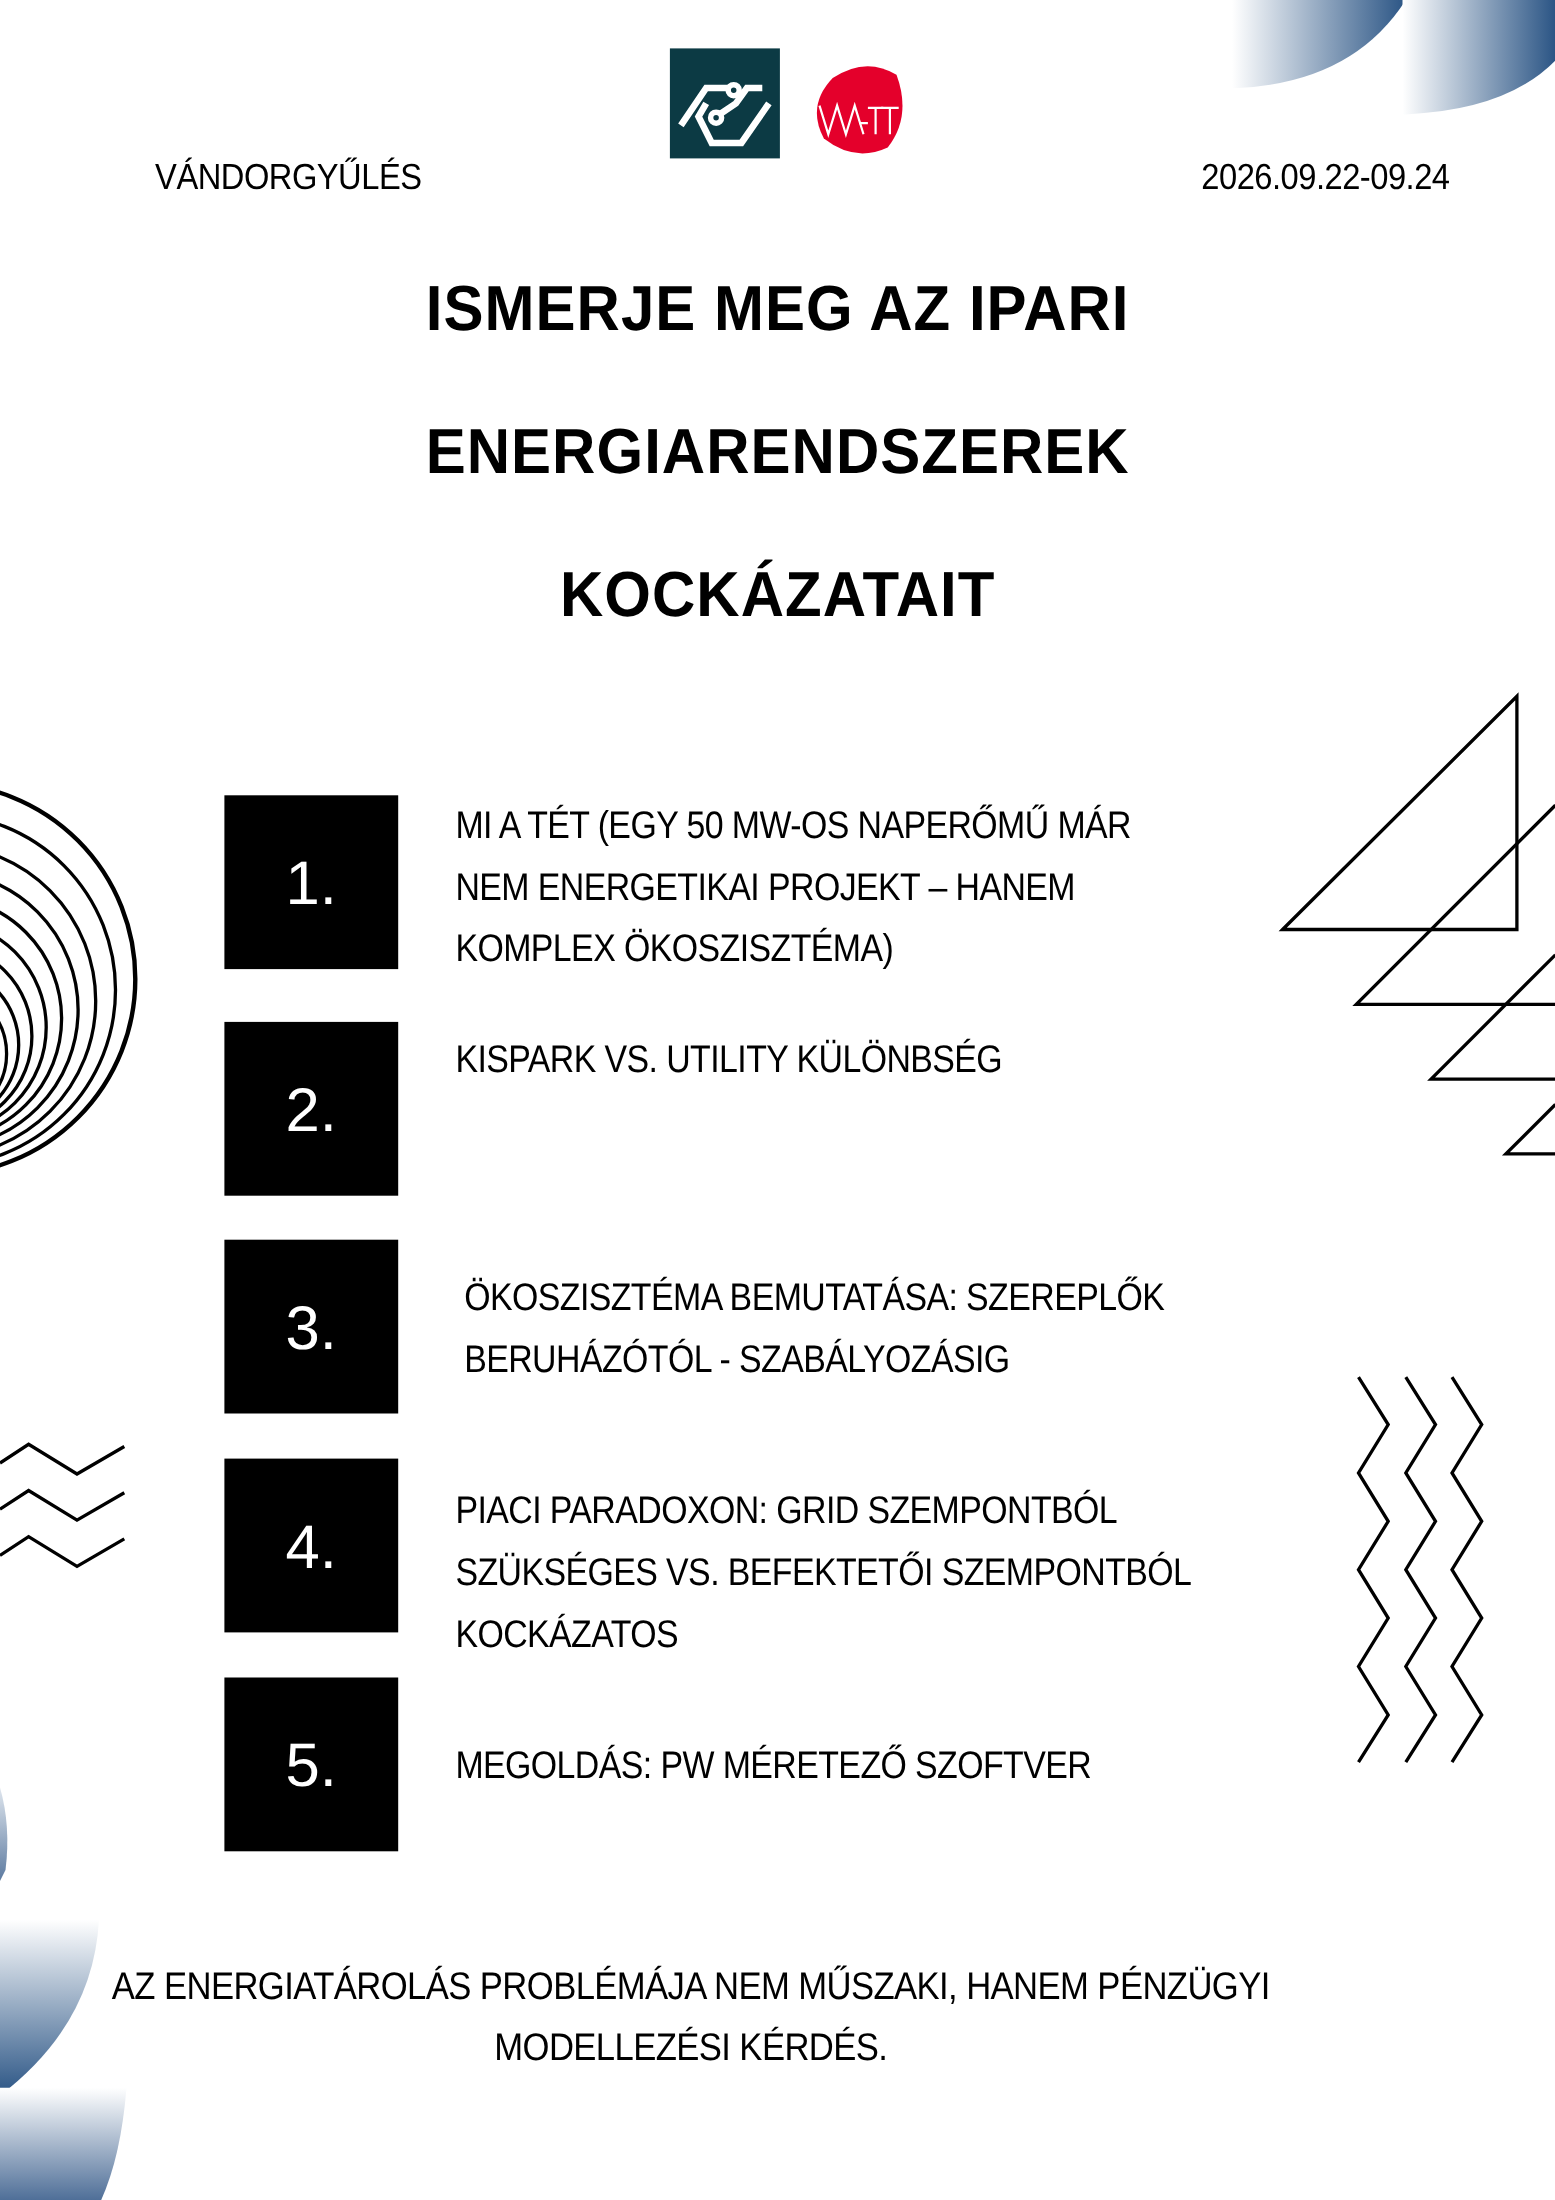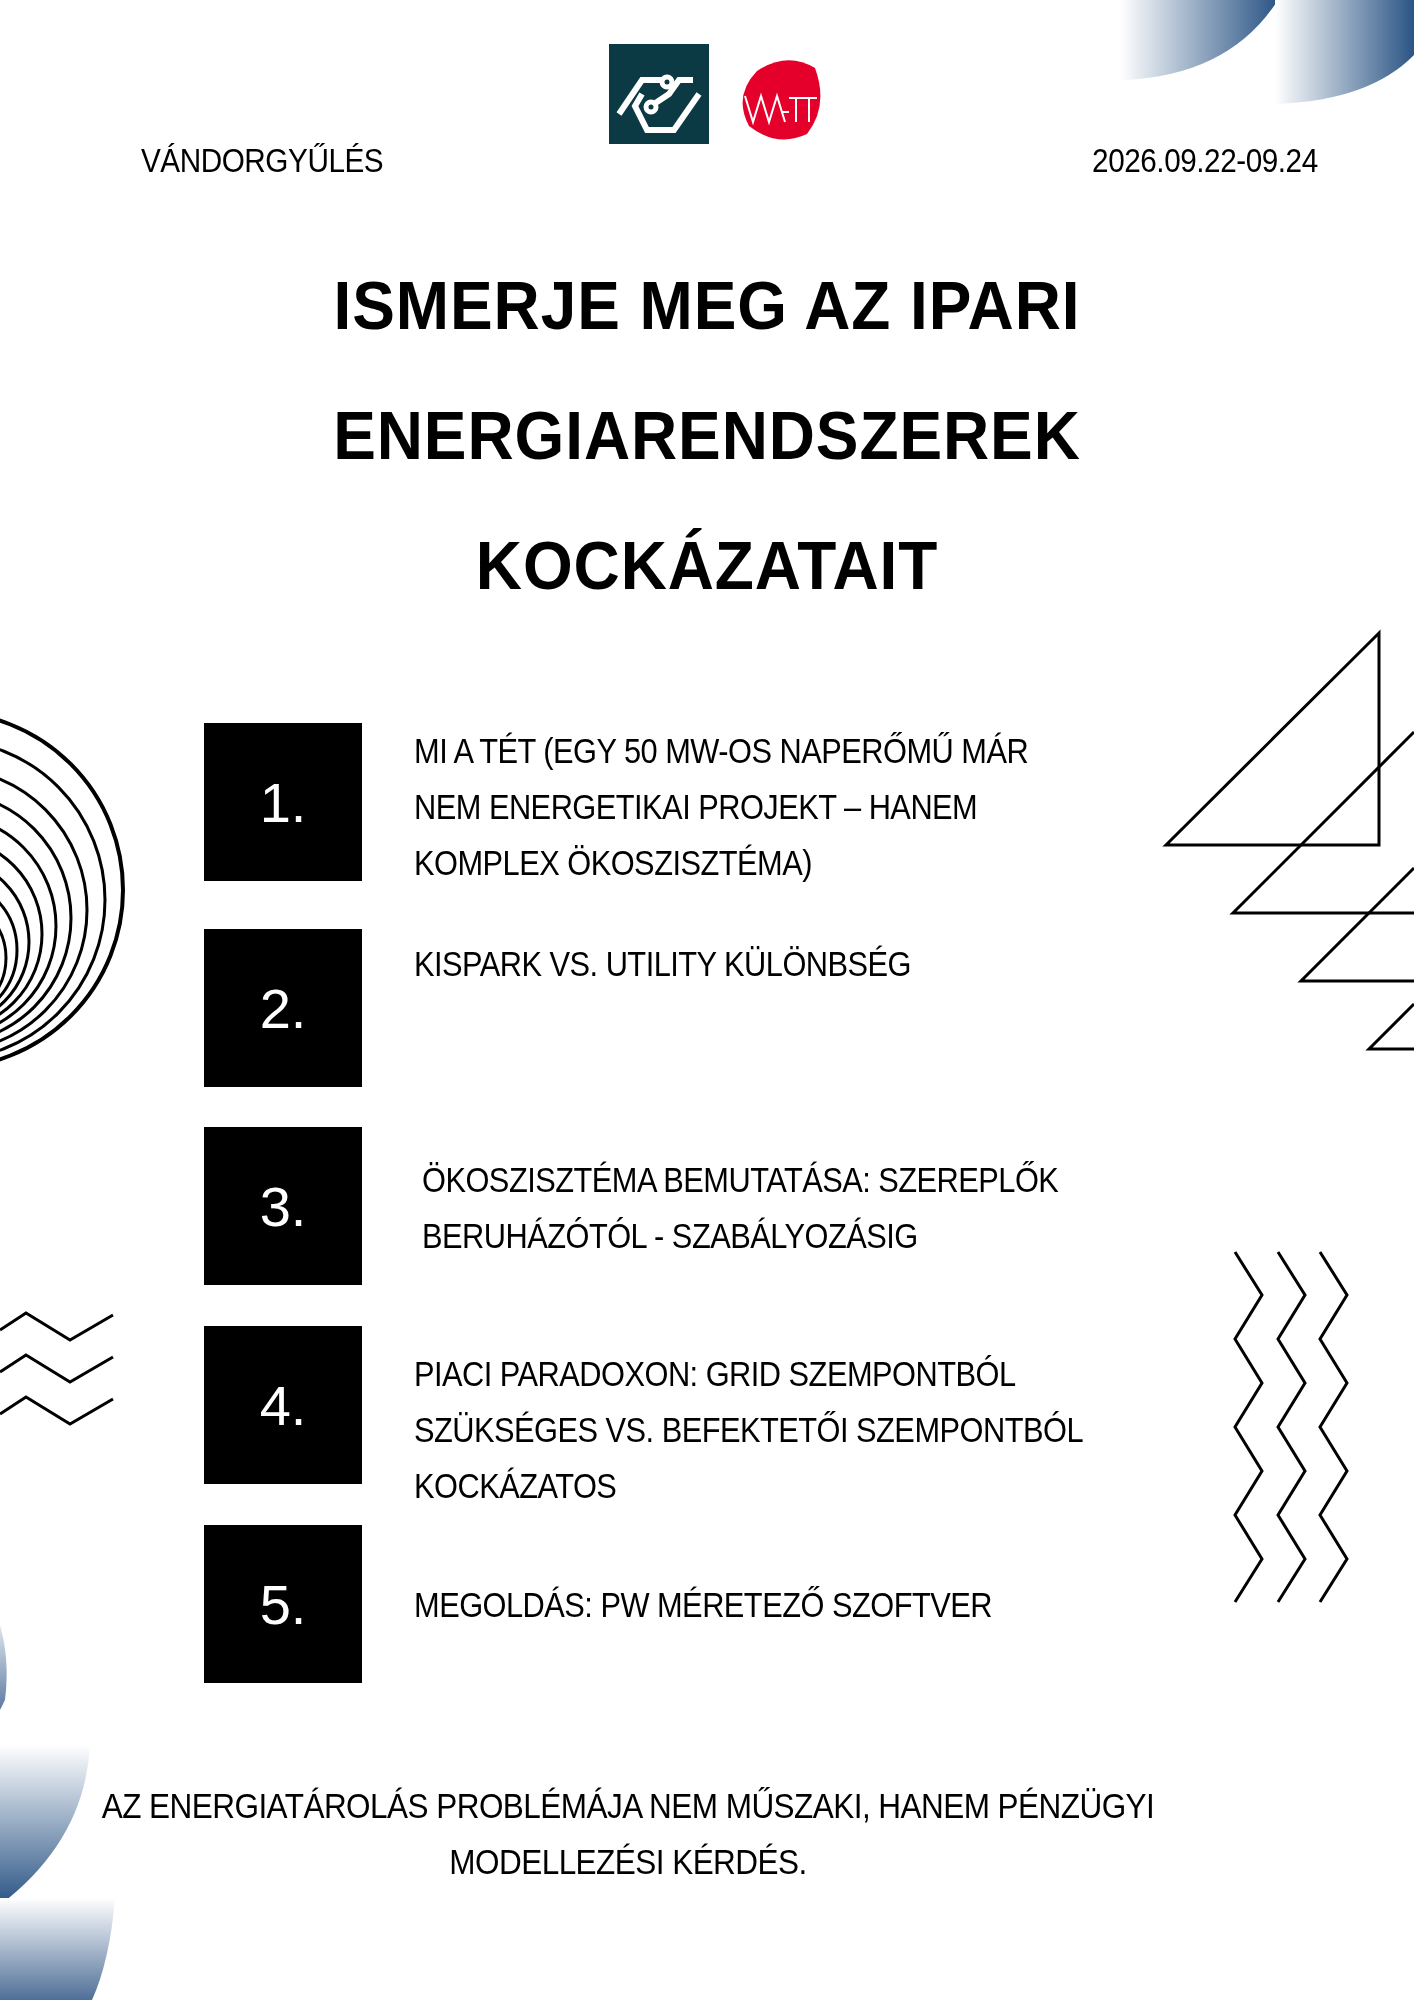--- a/index.html
+++ b/index.html
@@ -12,22 +12,22 @@
     .deco { position: absolute; pointer-events: none; }
 
     
     .logo-left { left: 609px; top: 44px; width: 100px; height: 100px; background: #0c3a44; }
     .logo-right { left: 737px; top: 56px; width: 88px; height: 86px; }
 
     .header-left { left: 141px; top: 142px; font-size: 33px; letter-spacing: -0.5px; transform: scaleX(0.9); transform-origin: left center; }
     .header-right { right: 96px; top: 142px; font-size: 33px; letter-spacing: -0.5px; transform: scaleX(0.9); transform-origin: right center; }
 
     .title {
-      left: 0; width: 1414px; top: 240px; text-align: center;
-      font-weight: bold; font-size: 68px; line-height: 130px;
+      left: 0; width: 1414px; top: 216px; text-align: center;
+      font-weight: bold; font-size: 58px; line-height: 130px;
       letter-spacing: 1px;
     }
     .title-line { display: block; transform: scaleX(0.94); }
 
     .item { left: 204px; width: 1000px; height: 158px; }
     .num-box {
       position: absolute; left: 0; top: 0; width: 158px; height: 158px;
       background: #000; color: #fff; font-size: 56px;
       display: flex; align-items: center; justify-content: center;
     }

